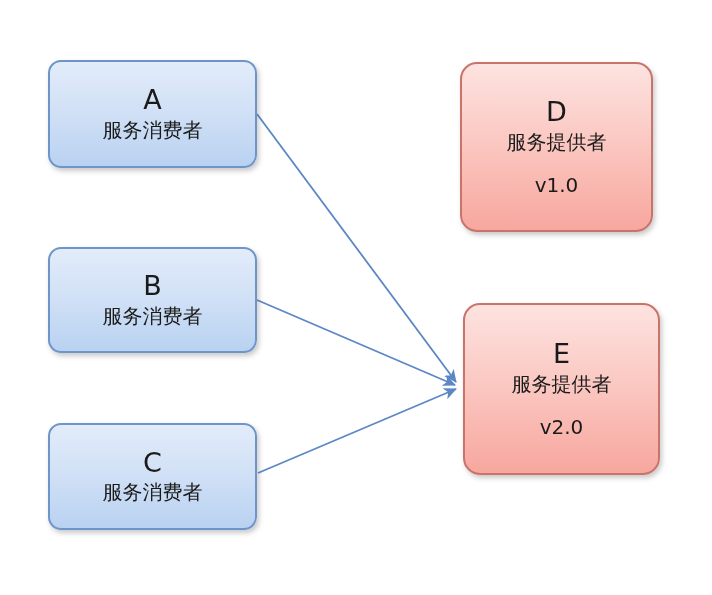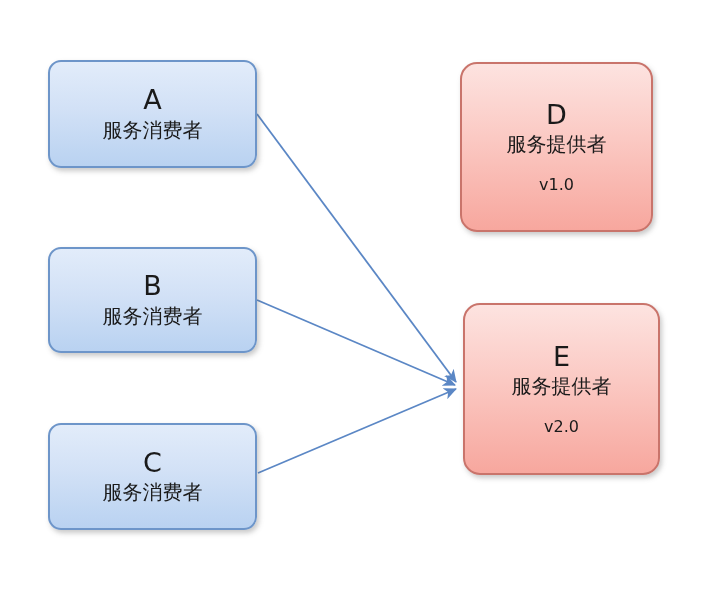--- a/index.html
+++ b/index.html
@@ -38,21 +38,21 @@
   .node .title {
     font-size: 27px;
     line-height: 1.15;
     font-weight: 400;
   }
   .node .subtitle {
     font-size: 20px;
     line-height: 1.4;
   }
   .node .version {
-    font-size: 16px;
+    font-size: 20px;
     line-height: 1.25;
     margin-top: 17px;
   }
   .consumer {
     background: linear-gradient(180deg, #e2ecfa 0%, #d2e1f6 45%, #b9d2f1 100%);
     border-color: #6d95c9;
     border-radius: 13px;
     box-shadow: 2px 3px 5px rgba(100,100,100,0.35);
   }
   .provider {

